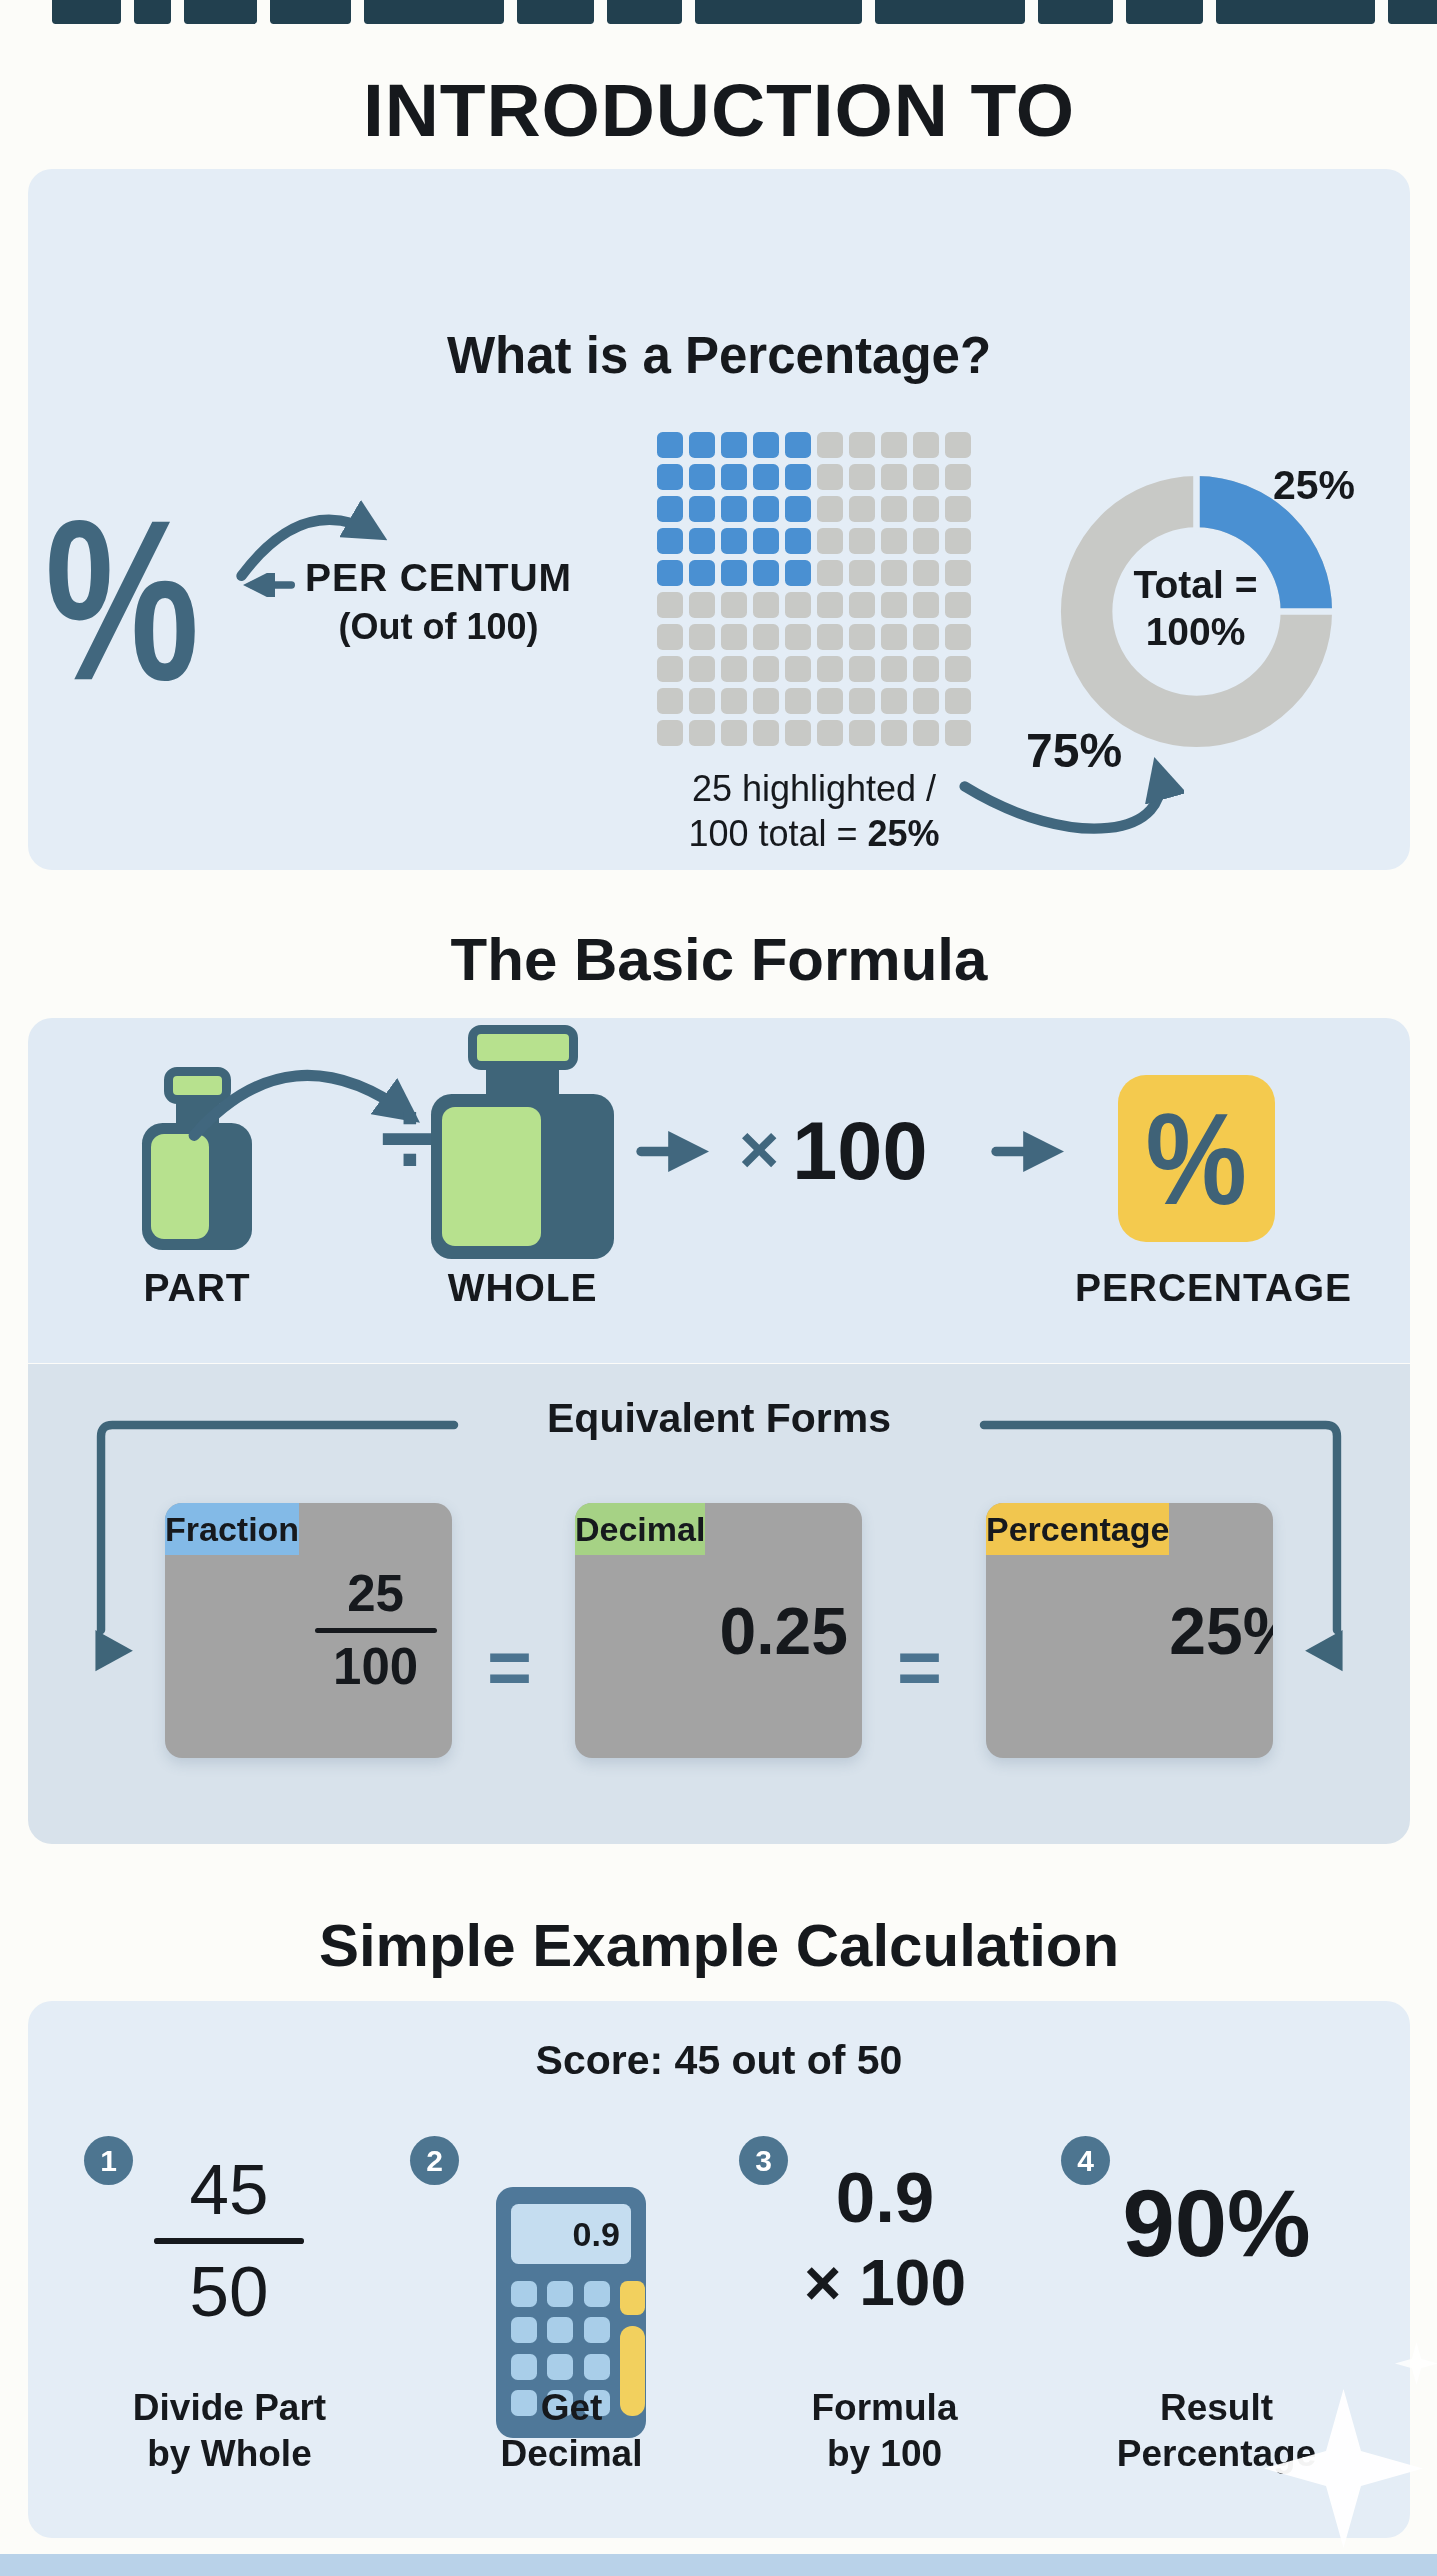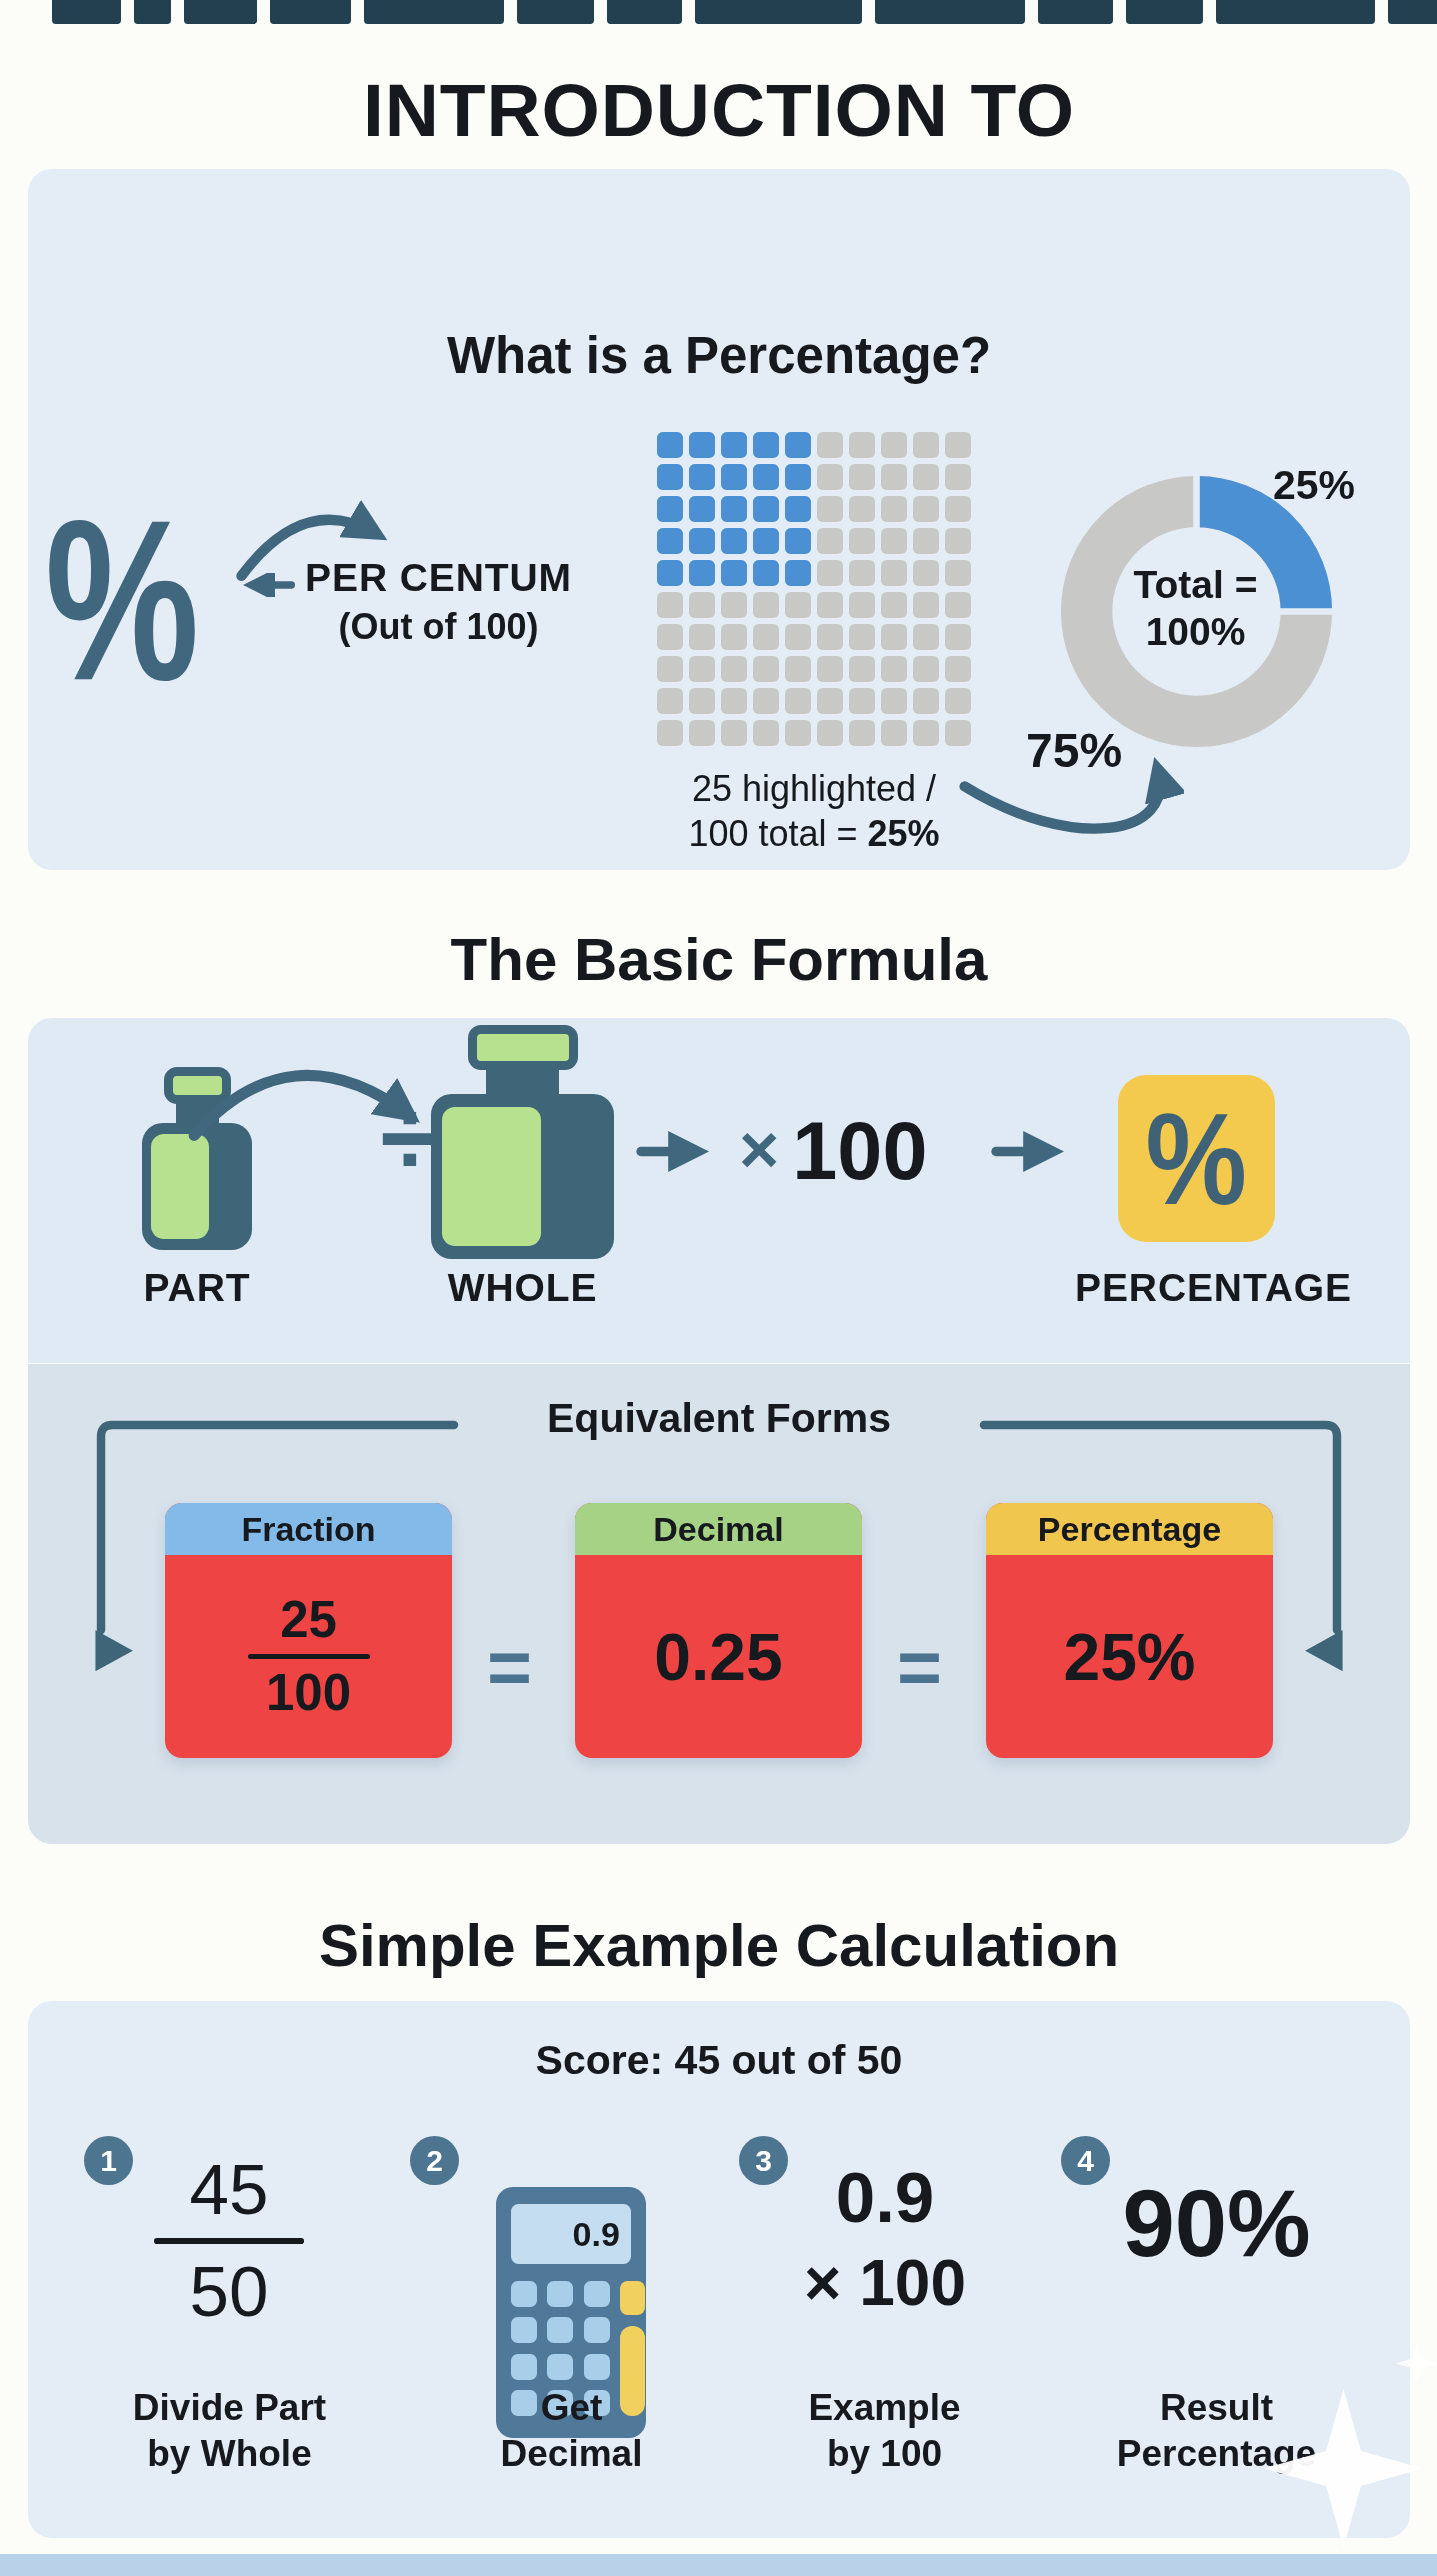--- a/index.html
+++ b/index.html
@@ -57,22 +57,22 @@
   .divide-sign{left:354px;top:1084px;width:112px;font-size:108px;font-weight:700;color:#41677e;text-align:center;line-height:1;}
   .times-group{left:739px;top:1105px;width:243px;white-space:nowrap;}
   .times-group .x{font-size:69px;font-weight:800;color:#41677e;vertical-align:5.6px;}
   .times-group .n{font-size:81px;font-weight:800;color:#16191d;margin-left:13px;}
   .percent-box{left:1118px;top:1075px;width:157px;height:167px;border-radius:28px;background:#f4ca4e;
                display:flex;align-items:center;justify-content:center;}
   .percent-box .glyph{font-size:124px;font-weight:700;color:#3f6277;transform:scale(0.92,1.05);}
 
   
   .eq-title{left:0;top:1395px;width:1438px;font-size:41px;font-weight:800;text-align:center;}
-  .eq-card{position:absolute;top:1503px;width:287px;height:255px;background:#ef4444;border-radius:17px;
-           box-shadow:0 5.6px 13px rgba(70,100,130,0.18);overflow:hidden;display:flex;flex-direction:column;}
+  .eq-card{position:absolute;top:1503px;width:287px;height:255px;background:#a3a3a3;border-radius:17px;
+           box-shadow:0 5.6px 13px rgba(70,100,130,0.18);overflow:hidden;display:flex;flex-direction:row;}
   .eq-card .hdr{height:52px;line-height:52px;text-align:center;font-size:34px;font-weight:700;}
   .eq-card .body{flex:1;display:flex;flex-direction:column;align-items:center;justify-content:center;}
   .card-fraction .hdr{background:#83bae7;}
   .card-decimal .hdr{background:#a6d285;}
   .card-percentage .hdr{background:#f1c64f;}
   .frac-num{font-size:51px;font-weight:800;line-height:1.1;}
   .frac-bar{width:122px;height:5.6px;background:#16191d;margin:5.6px 0;border-radius:2.8px;}
   .eq-value{font-size:66px;font-weight:800;}
   .eq-sign{position:absolute;top:1623px;font-size:77px;font-weight:800;color:#4c7490;}
 
@@ -417,21 +417,21 @@
 
   <div class="step-label" style="left:89px;">
     <div>Divide Part</div>
       <div>by Whole</div>
   </div>
   <div class="step-label" style="left:431px;">
     <div>Get</div>
       <div>Decimal</div>
   </div>
   <div class="step-label" style="left:744px;">
-    <div>Example</div>
+    <div>Formula</div>
       <div>by 100</div>
   </div>
   <div class="step-label" style="left:1076px;">
     <div>Result</div>
       <div>Percentage</div>
   </div>
 
   <div class="sparkle sparkle-big"></div>
   <div class="sparkle sparkle-small"></div>
 

